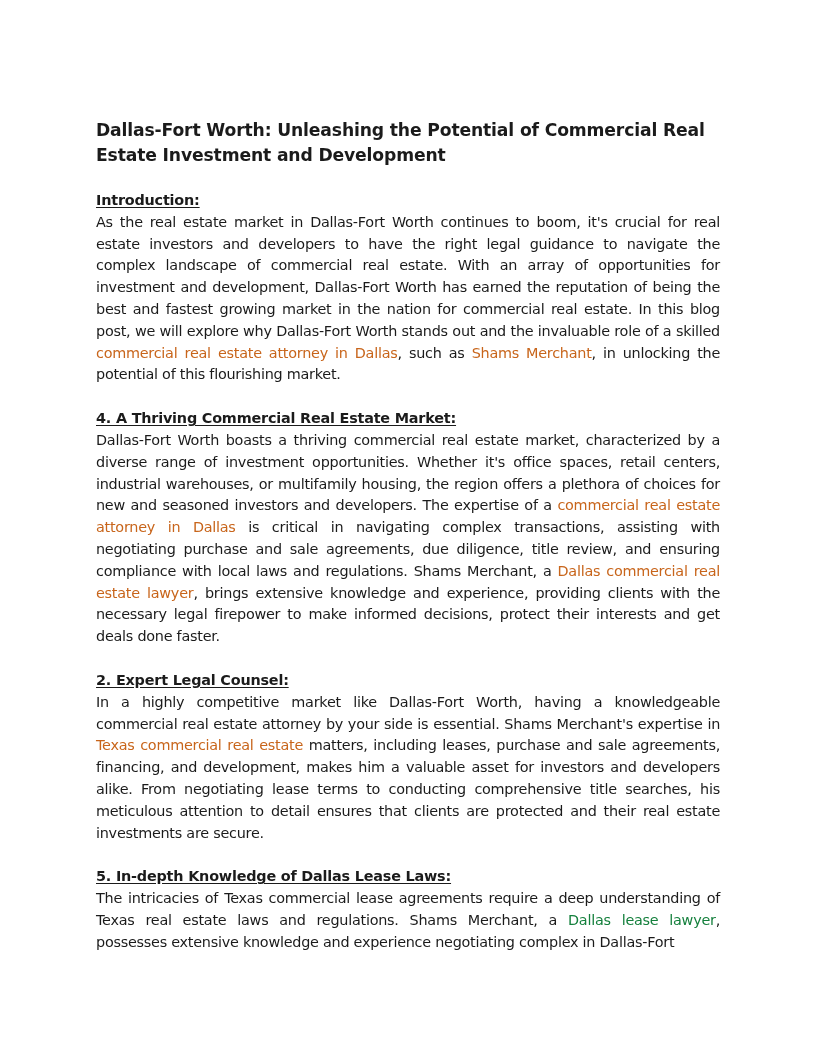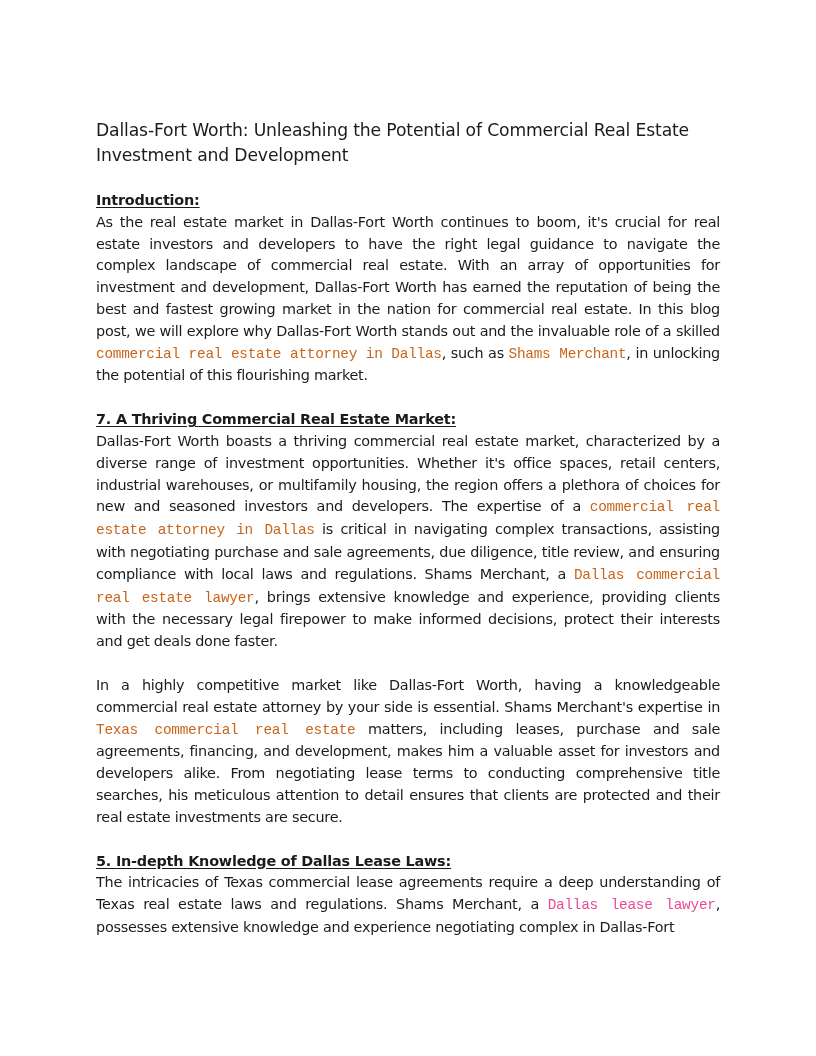--- a/index.html
+++ b/index.html
@@ -9,67 +9,68 @@
     left: 96px;
     top: 118px;
     width: 624px;
     font-family: "DejaVu Sans", "Liberation Sans", sans-serif;
     color: #1b1b1b;
   }
   .title {
     font-size: 17.2px;
     line-height: 25px;
     margin: 0;
-    font-weight: normal;
+    font-weight: bold;
     letter-spacing: -0.15px;
   }
   .section { margin-top: 22px; }
   .heading {
     font-size: 14.4px;
     line-height: 21.8px;
     text-decoration: underline;
     text-underline-offset: 2px;
     margin: 0;
     font-weight: bold;
     letter-spacing: -0.2px;
   }
   .para {
     font-size: 14.4px;
     line-height: 21.8px;
     margin: 0;
     text-align: justify;
     letter-spacing: -0.25px;
   }
-  .link { color: #c8651b; text-decoration: none; cursor: pointer; font-family: Liberation Mono, monospace; }
+  .link { color: #c8651b; text-decoration: none; cursor: pointer; }
 </style>
 </head>
 <body>
 
 <div class="page">
   <h1 class="title">Dallas-Fort Worth: Unleashing the Potential of Commercial Real Estate Investment and Development</h1>
 
   <div class="section">
     <p class="heading">Introduction:</p>
     <p class="para">
       <span>As the real estate market in Dallas-Fort Worth continues to boom, it's crucial for real estate investors and developers to have the right legal guidance to navigate the complex landscape of commercial real estate. With an array of opportunities for investment and development, Dallas-Fort Worth has earned the reputation of being the best and fastest growing market in the nation for commercial real estate. In this blog post, we will explore why Dallas-Fort Worth stands out and the invaluable role of a skilled </span><a class="link" style="color: rgb(200, 101, 27);">commercial real estate attorney in Dallas</a><span>, such as </span><a class="link" style="color: rgb(200, 101, 27);">Shams Merchant</a><span>, in unlocking the potential of this flourishing market.</span>
     </p>
   </div>
 
   <div class="section">
-    <p class="heading">7. A Thriving Commercial Real Estate Market:</p>
+    <p class="heading">4. A Thriving Commercial Real Estate Market:</p>
     <p class="para">
       <span>Dallas-Fort Worth boasts a thriving commercial real estate market, characterized by a diverse range of investment opportunities. Whether it's office spaces, retail centers, industrial warehouses, or multifamily housing, the region offers a plethora of choices for new and seasoned investors and developers. The expertise of a </span><a class="link" style="color: rgb(200, 101, 27);">commercial real estate attorney in Dallas</a><span> is critical in navigating complex transactions, assisting with negotiating purchase and sale agreements, due diligence, title review, and ensuring compliance with local laws and regulations. Shams Merchant, a </span><a class="link" style="color: rgb(200, 101, 27);">Dallas commercial real estate lawyer</a><span>, brings extensive knowledge and experience, providing clients with the necessary legal firepower to make informed decisions, protect their interests and get deals done faster.</span>
     </p>
   </div>
 
   <div class="section">
+    <p class="heading">2. Expert Legal Counsel:</p>
     <p class="para">
       <span>In a highly competitive market like Dallas-Fort Worth, having a knowledgeable commercial real estate attorney by your side is essential. Shams Merchant's expertise in </span><a class="link" style="color: rgb(200, 101, 27);">Texas commercial real estate</a><span> matters, including leases, purchase and sale agreements, financing, and development, makes him a valuable asset for investors and developers alike. From negotiating lease terms to conducting comprehensive title searches, his meticulous attention to detail ensures that clients are protected and their real estate investments are secure.</span>
     </p>
   </div>
 
   <div class="section">
     <p class="heading">5. In-depth Knowledge of Dallas Lease Laws:</p>
     <p class="para">
-      <span>The intricacies of Texas commercial lease agreements require a deep understanding of Texas real estate laws and regulations. Shams Merchant, a </span><a class="link" style="color: #ec4899;">Dallas lease lawyer</a><span>, possesses extensive knowledge and experience negotiating complex in Dallas-Fort</span>
+      <span>The intricacies of Texas commercial lease agreements require a deep understanding of Texas real estate laws and regulations. Shams Merchant, a </span><a class="link" style="color: #15803d;">Dallas lease lawyer</a><span>, possesses extensive knowledge and experience negotiating complex in Dallas-Fort</span>
     </p>
   </div>
 </div>
 
 </body></html>

